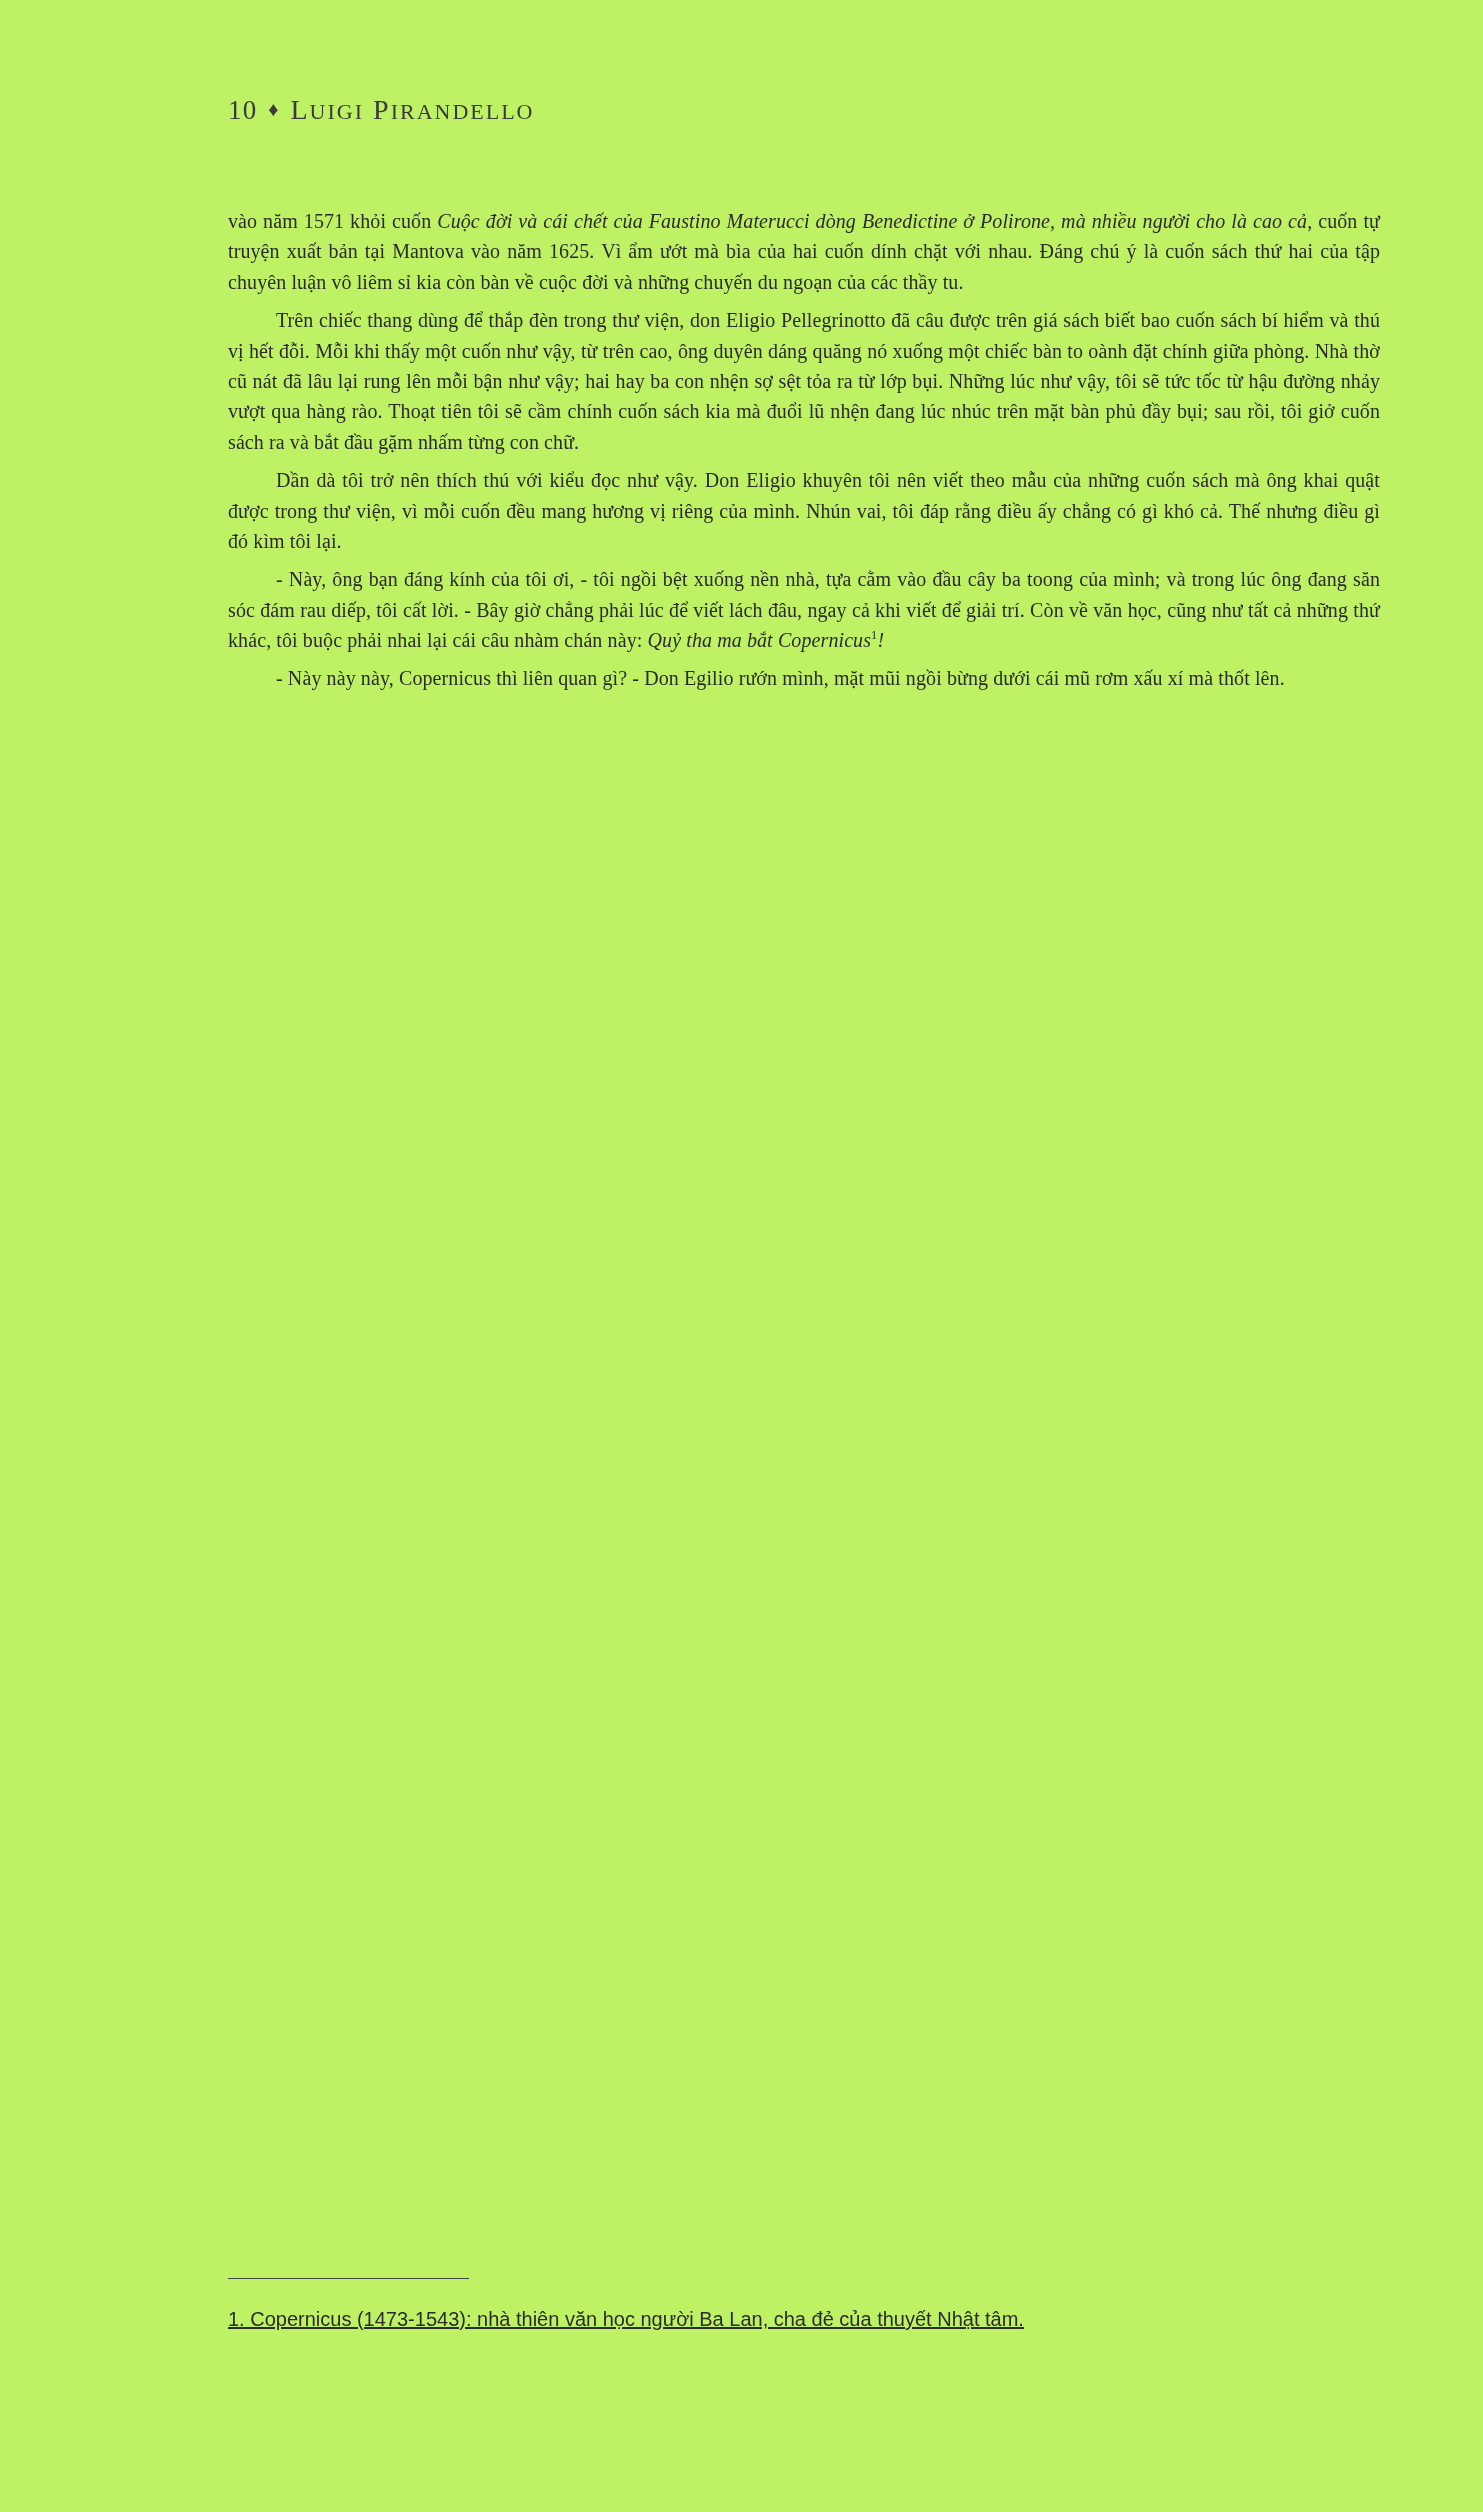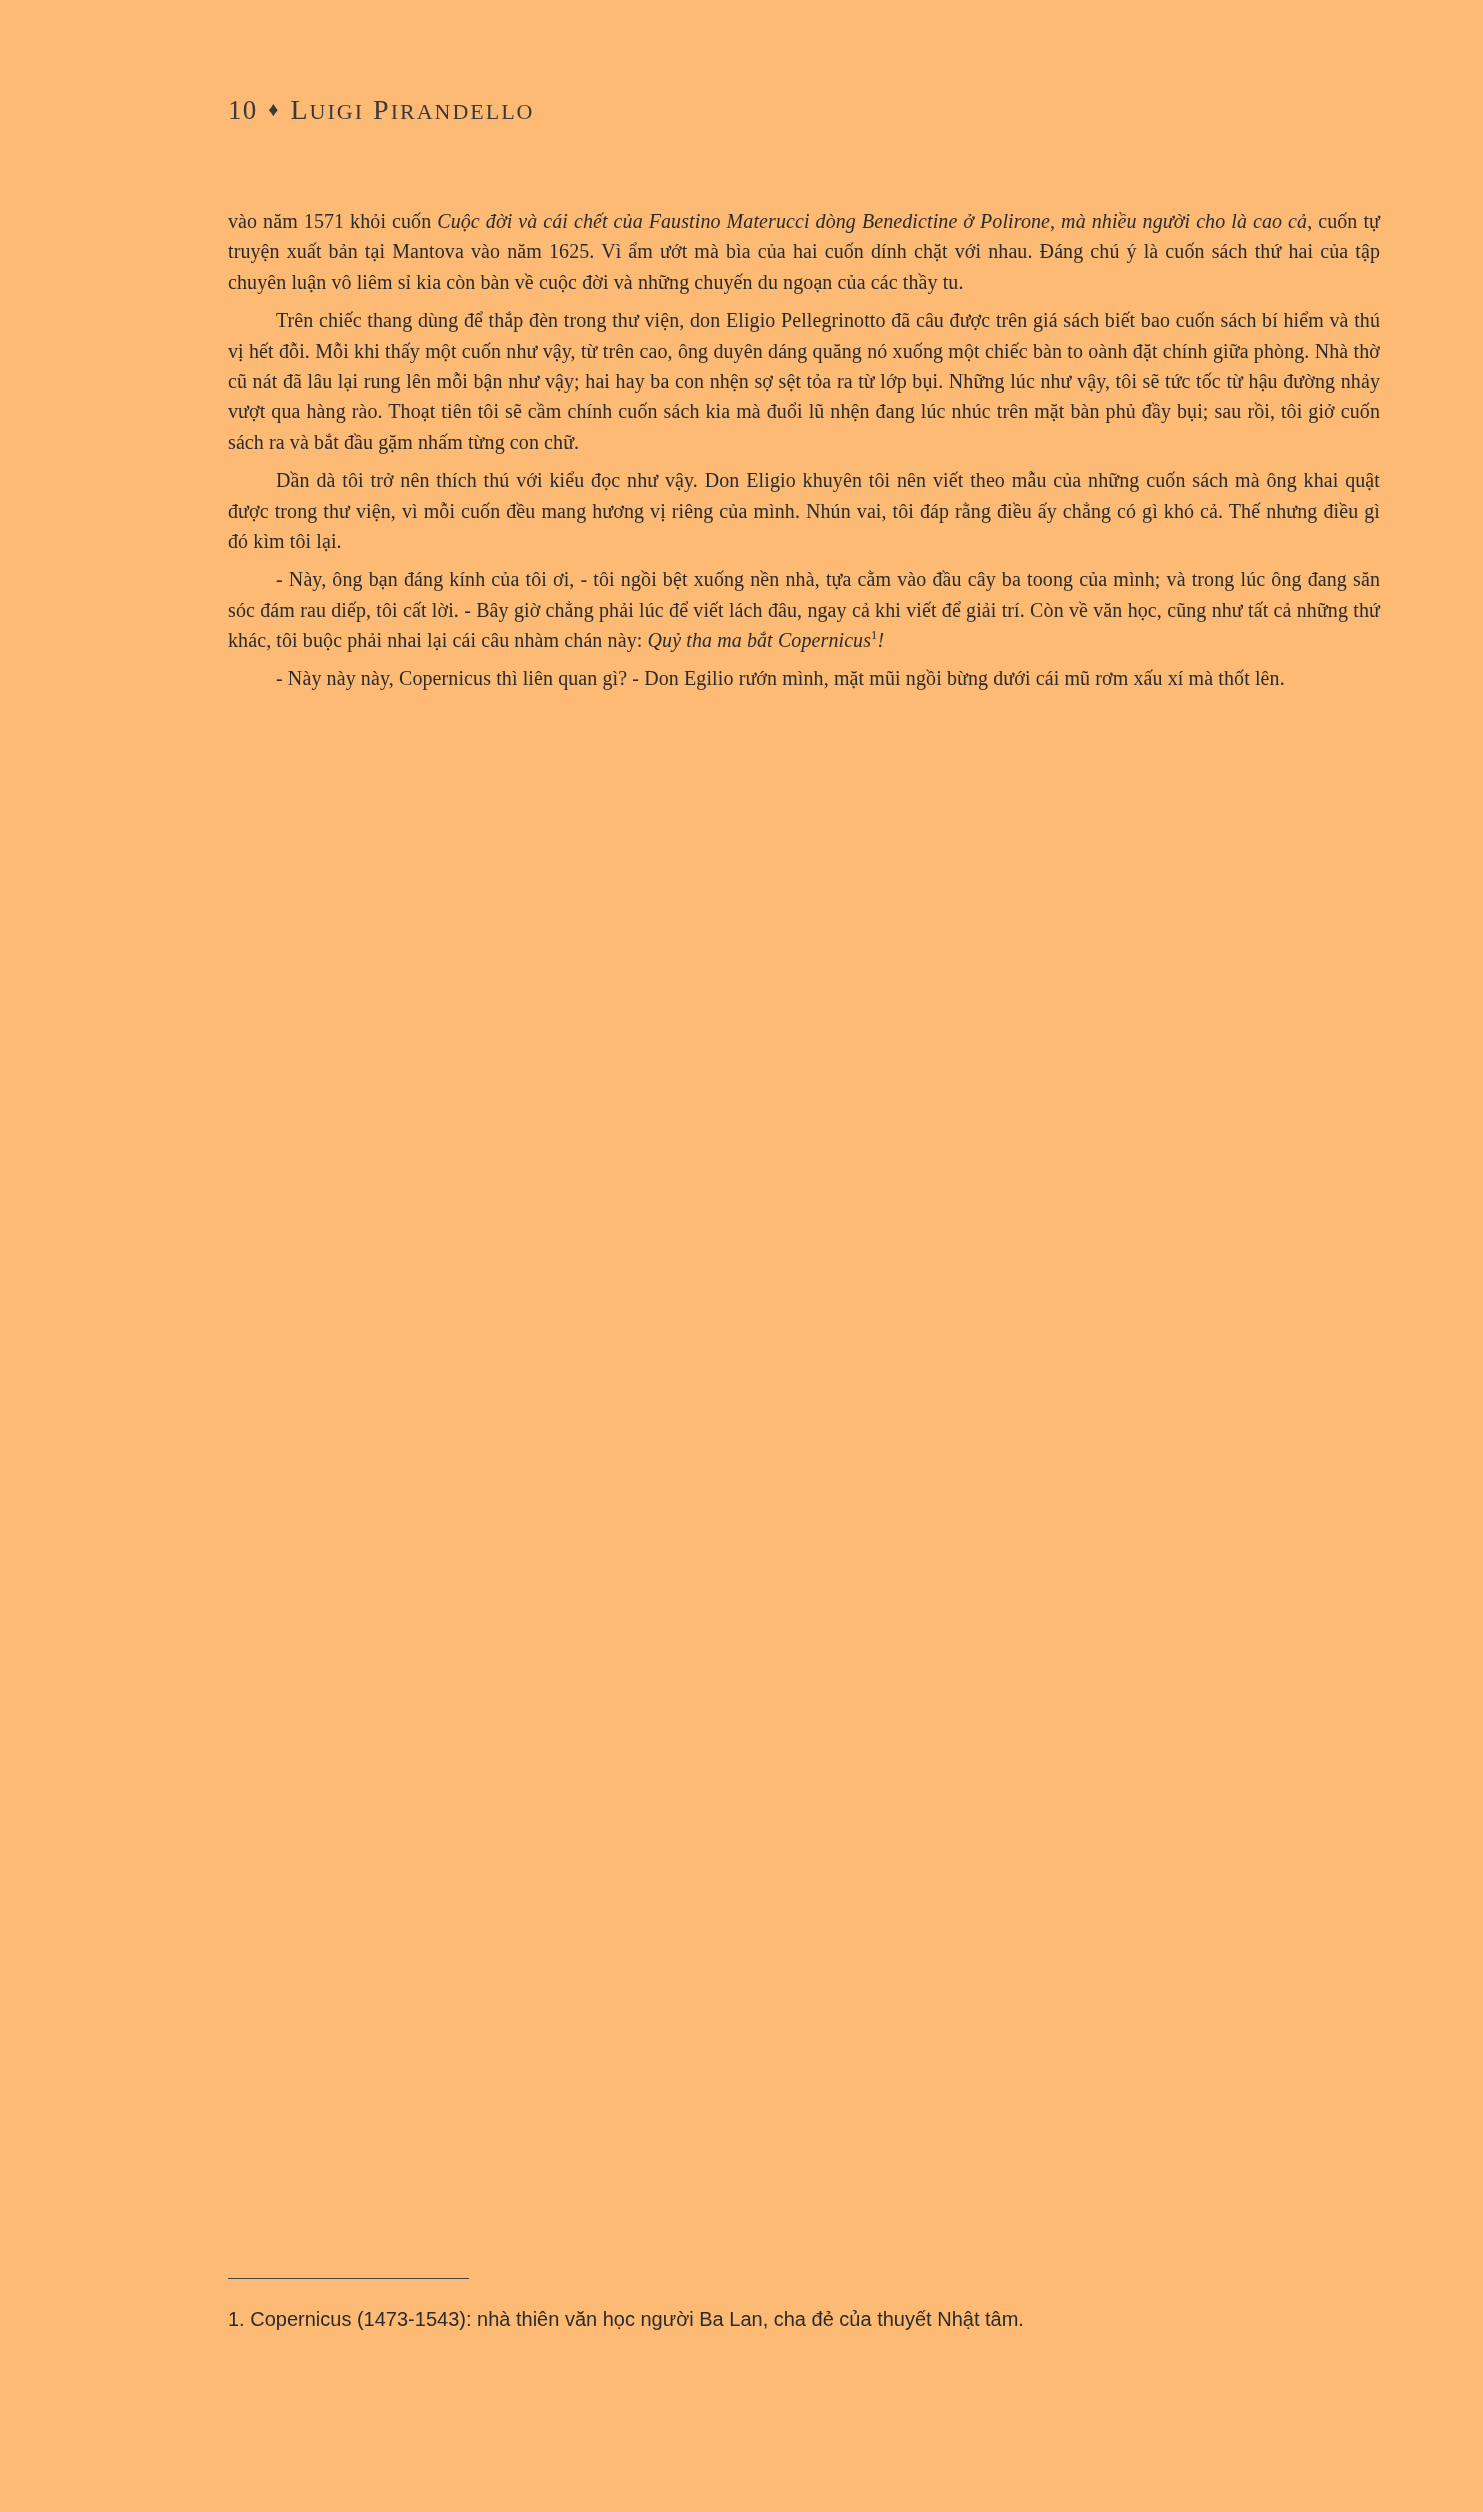--- a/index.html
+++ b/index.html
@@ -13,21 +13,21 @@
     font-family: "Liberation Serif", serif;
     color: #231f20;
     position: relative;
     overflow: hidden;
   }
   .page {
     position: absolute;
     left: 0; top: 0;
     width: 1484px;
     height: 2512px;
-    background: #fdba74;
+    background: #bef264;
   }
   .content {
     position: absolute;
     left: 228px;
     top: 94px;
     width: 1152px;
   }
   .header {
     font-family: "Liberation Serif", serif;
     font-size: 27px;
@@ -80,20 +80,21 @@
   }
   .footnote {
     position: absolute;
     left: 228px;
     top: 2305px;
     width: 1166px;
     font-family: "Liberation Sans", sans-serif;
     font-size: 20px;
     line-height: 1.45;
     color: #2b2b2b;
+    text-decoration: underline;
   }
   sup {
     font-size: 0.62em;
     vertical-align: super;
     line-height: 0;
   }
 </style>
 </head>
 <body>
 

